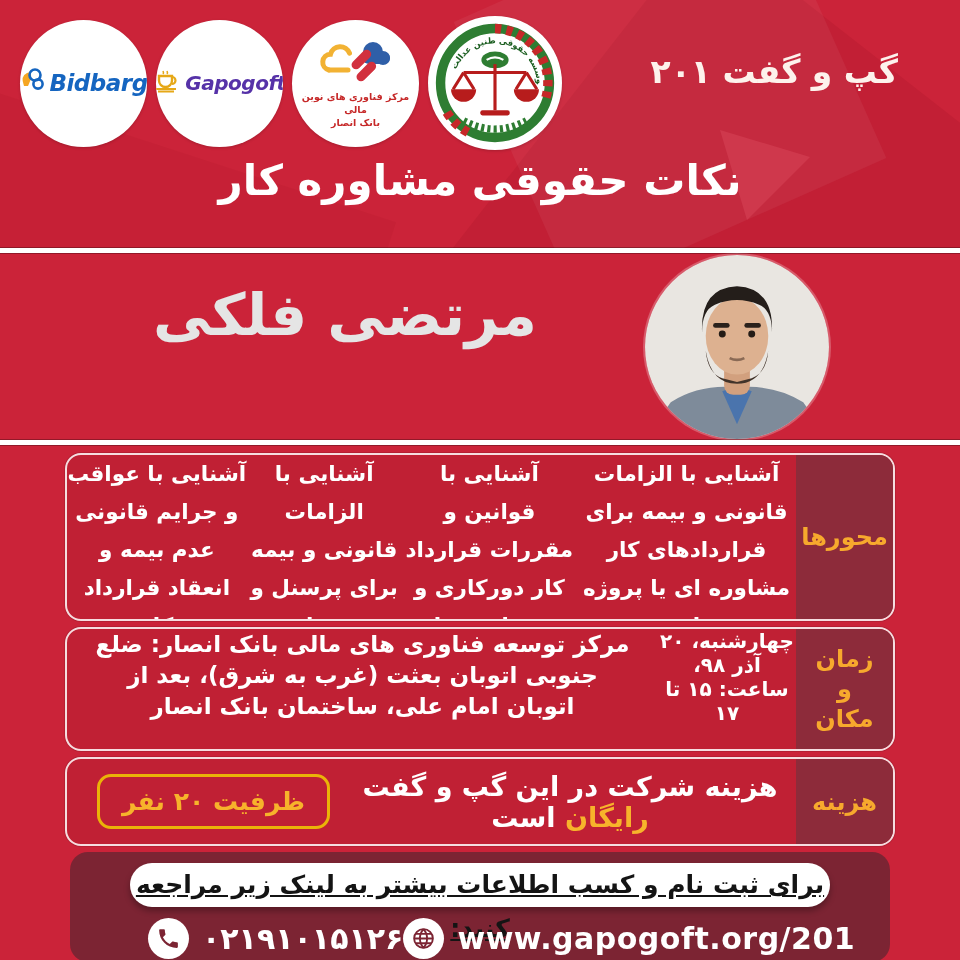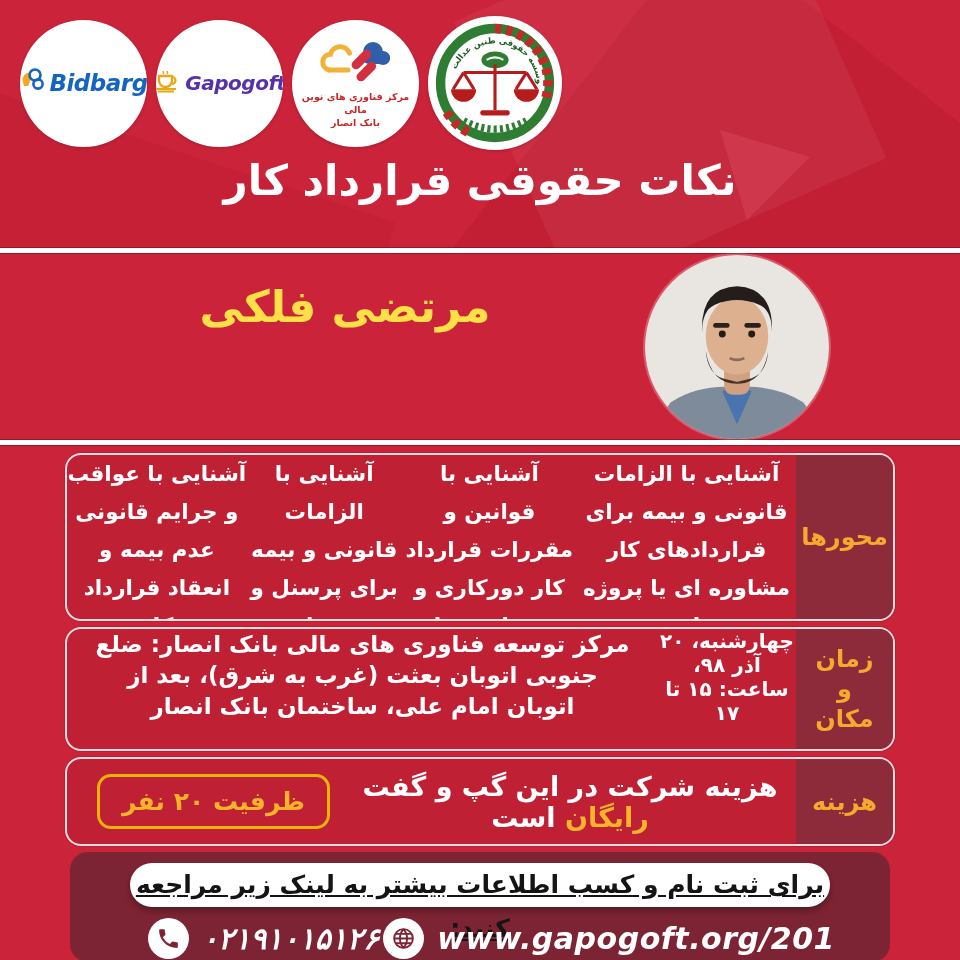--- a/index.html
+++ b/index.html
@@ -39,21 +39,21 @@
     text-align:center; color:#ffffff; font-size:42px; font-weight:bold; direction:rtl;
   }
 
   .divider { height:5px; background:#ffffff; box-shadow:0 1px 0 rgba(0,0,0,.28), 0 -1px 0 rgba(0,0,0,.28); position:relative; z-index:4; }
 
   
   .speaker { position:relative; height:187px; }
   .avatar { position:absolute; left:645px; top:2px; width:184px; height:184px; border-radius:50%; overflow:hidden; box-shadow:0 0 0 2px rgba(255,255,255,.25); }
   .avatar svg { width:100%; height:100%; display:block; }
   .speaker-text { position:absolute; left:70px; top:28px; width:550px; text-align:center; direction:rtl; }
-  .speaker-name { color:#fde047; font-size:44px; font-weight:bold; }
+  .speaker-name { color:#e5e5e5; font-size:58px; font-weight:bold; }
   .speaker-role { color:#ffffff; font-size:27px; font-weight:bold; margin-top:36px; }
 
   
   .boxes { padding:8px 65px 0 65px; }
   .box {
     display:flex; direction:rtl; width:830px; border:2px solid rgba(255,255,255,.85);
     border-radius:16px; background:#c02034; margin-bottom:6px; overflow:hidden;
     box-shadow:0 0 0 1px rgba(0,0,0,.10);
   }
   .box-label {
@@ -83,21 +83,21 @@
     margin:5px 70px 0 70px; width:820px; height:110px; background:#7c2433; border-radius:18px;
     position:relative; overflow:hidden;
   }
   .cta-pill {
     margin:11px auto 0 auto; width:700px; height:44px; background:#ffffff; border-radius:24px;
     color:#141414; font-size:25px; font-weight:bold; text-align:center; line-height:44px; direction:rtl;
     box-shadow:0 4px 6px rgba(0,0,0,.30);
     text-decoration:underline;
   }
   .contact-row { display:flex; align-items:center; justify-content:space-between; padding:11px 55px 0 78px; }
-  .contact-group { display:flex; align-items:center; gap:13px;font-style:italic; }
+  .contact-group { display:flex; align-items:center; gap:13px; }
   .icon-circle { width:41px; height:41px; border-radius:50%; background:#ffffff; display:flex; align-items:center; justify-content:center; flex-shrink:0; }
   .icon-circle svg { width:25px; height:25px; display:block; }
   .phone-number { color:#ffffff; font-size:30px; font-weight:bold; direction:ltr; }
   .website-url { color:#ffffff; font-size:30px; font-weight:bold; letter-spacing:.5px; }
 </style>
 </head>
 <body>
 
 <div class="page">
 
@@ -177,21 +177,22 @@
             <path d="M94 54 L84 70 M94 54 L104 70"></path>
           </g>
           <path d="M22 70 A12 12 0 0 0 46 70 Z" fill="#b71c1c"></path>
           <path d="M82 70 A12 12 0 0 0 106 70 Z" fill="#b71c1c"></path>
           <rect x="50" y="90" width="28" height="5" rx="2" fill="#b71c1c"></rect>
           <path d="M34 100 Q64 116 94 100" stroke="#2e7d32" stroke-width="7" fill="none" stroke-dasharray="3 3"></path>
         </svg>
       </div>
     </div>
 
-    <h1 class="title">نکات حقوقی قرارداد کار</h1>
+    <div class="series">گپ و گفت ۲۰۱</div>
+    <h1 class="title">نکات حقوقی مشاوره کار</h1>
   </header>
 
   <div class="divider"></div>
 
   <section class="speaker">
     <div class="speaker-text">
       <div class="speaker-name">مرتضی فلکی</div>
     </div>
     <div class="avatar">
       <svg viewBox="0 0 100 100">

